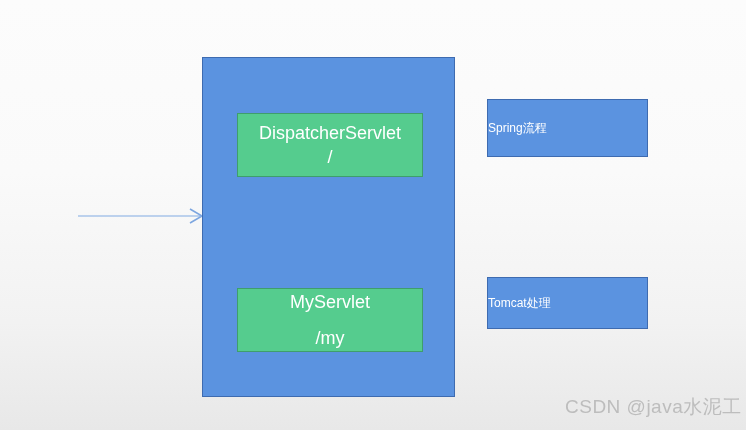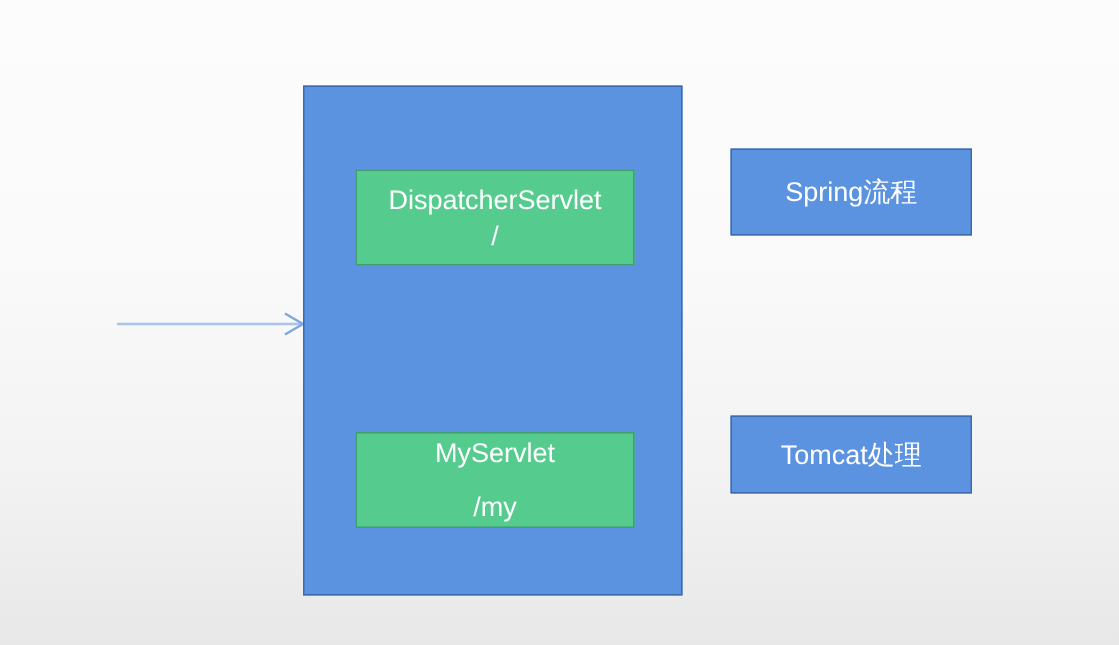--- a/index.html
+++ b/index.html
@@ -64,23 +64,23 @@
   }
 
   
   .legend-box {
     position: absolute;
     background: #5b93e0;
     border: 1px solid #3e6bb0;
     box-sizing: border-box;
     display: flex;
     align-items: center;
-    justify-content: center;
+    justify-content: flex-start;
     color: #ffffff;
-    font-size: 18px;
+    font-size: 12px;
   }
   #spring-label-box {
     left: 487px;
     top: 99px;
     width: 161px;
     height: 58px;
   }
   #tomcat-label-box {
     left: 487px;
     top: 277px;
@@ -142,15 +142,16 @@
   </div>
 
   <div id="spring-label-box" class="legend-box">
     <span>Spring流程</span>
   </div>
 
   <div id="tomcat-label-box" class="legend-box">
     <span>Tomcat处理</span>
   </div>
 
+  <div id="csdn-watermark">CSDN @java水泥工</div>
   <div id="site-watermark">atguigu.com 周廷谷</div>
 
 </div>
 
 </body></html>

